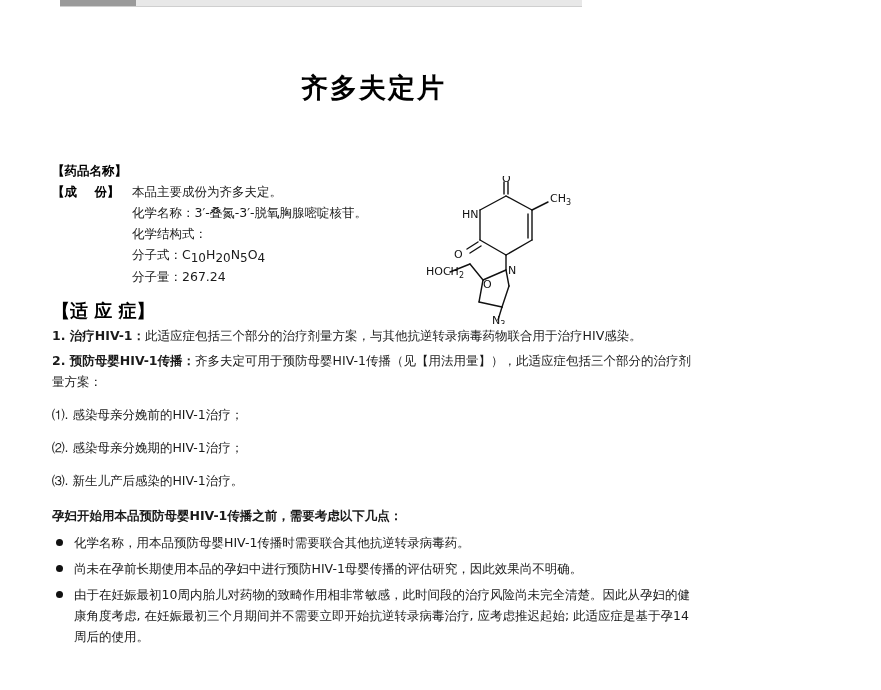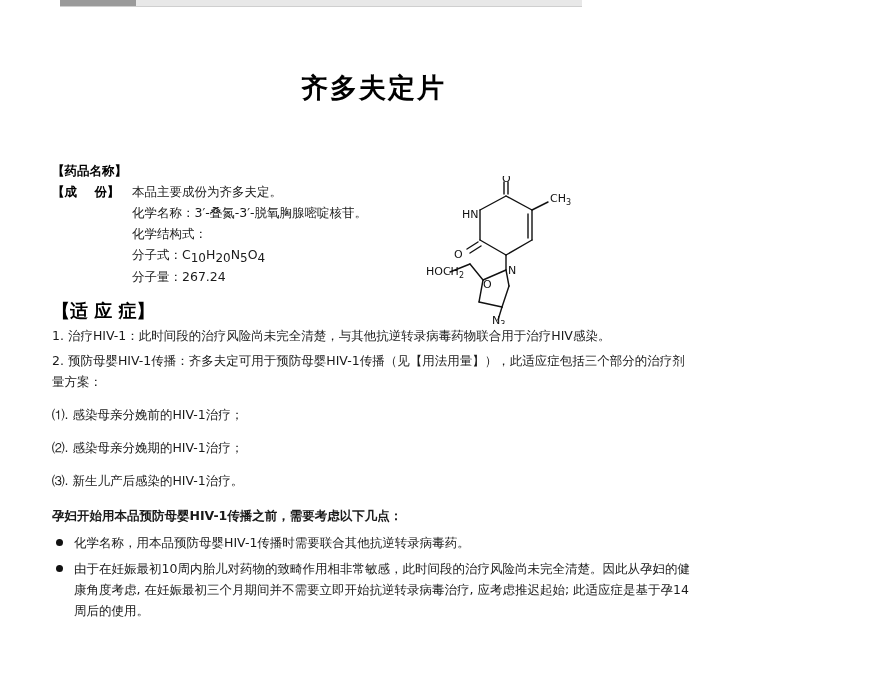--- a/index.html
+++ b/index.html
@@ -76,21 +76,21 @@
   .section-head {
     font-weight: bold;
     margin-top: 13px;
     font-size: 18px;
     color: #000;
   }
   .item {
     margin-top: 4px;
   }
   .item b {
-    font-weight: normal;
+    font-weight: bold;
     text-align: right;
   }
   .indent {
     margin-top: 12px;
   }
   .notice {
     font-weight: bold;
     margin-top: 14px;
   }
   ul.bullets {
@@ -200,32 +200,33 @@
           <span>分子式：</span><span>C</span><sub>10</sub><span>H</span><sub>20</sub><span>N</span><sub>5</sub><span>O</span><sub>4</sub>
         </div>
         <div>分子量：267.24</div>
       </div>
     </div>
 
 
     <div class="section-head">【适 应 症】</div>
 
     <div class="item">
-      <b>1. 治疗HIV-1：</b><span>此时间段的治疗风险尚未完全清楚，与其他抗逆转录病毒药物联合用于治疗HIV感染。</span>
+      <b>1. 治疗HIV-1：</b><span>此适应症包括三个部分的治疗剂量方案，与其他抗逆转录病毒药物联合用于治疗HIV感染。</span>
     </div>
 
     <div class="item">
       <b>2. 预防母婴HIV-1传播：</b><span>齐多夫定可用于预防母婴HIV-1传播（见【用法用量】），此适应症包括三个部分的治疗剂量方案：</span>
     </div>
 
     <div class="indent">⑴. 感染母亲分娩前的HIV-1治疗；</div>
     <div class="indent">⑵. 感染母亲分娩期的HIV-1治疗；</div>
     <div class="indent">⑶. 新生儿产后感染的HIV-1治疗。</div>
 
     <div class="notice">孕妇开始用本品预防母婴HIV-1传播之前，需要考虑以下几点：</div>
 
     <ul class="bullets">
       <li>化学名称，用本品预防母婴HIV-1传播时需要联合其他抗逆转录病毒药。</li>
+      <li>尚未在孕前长期使用本品的孕妇中进行预防HIV-1母婴传播的评估研究，因此效果尚不明确。</li>
       <li>由于在妊娠最初10周内胎儿对药物的致畸作用相非常敏感，此时间段的治疗风险尚未完全清楚。因此从孕妇的健康角度考虑, 在妊娠最初三个月期间并不需要立即开始抗逆转录病毒治疗, 应考虑推迟起始; 此适应症是基于孕14周后的使用。</li>
     </ul>
 
   </div>
 </div>
 
 </body></html>

